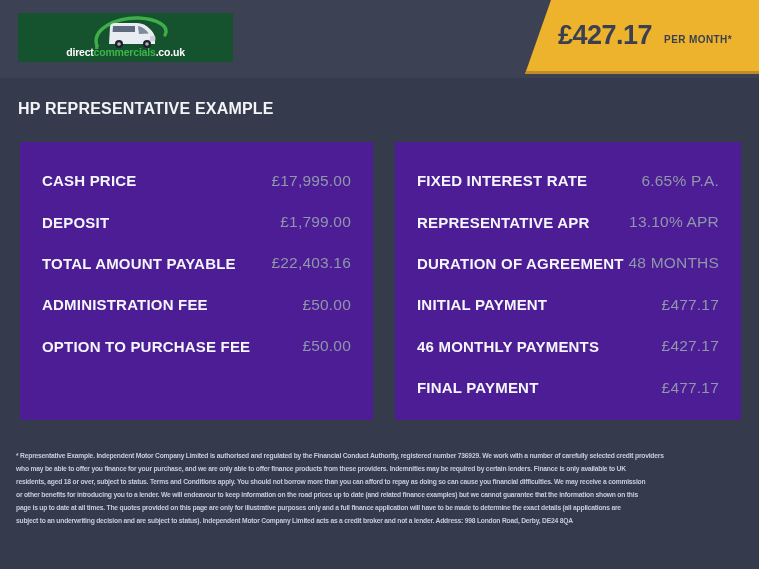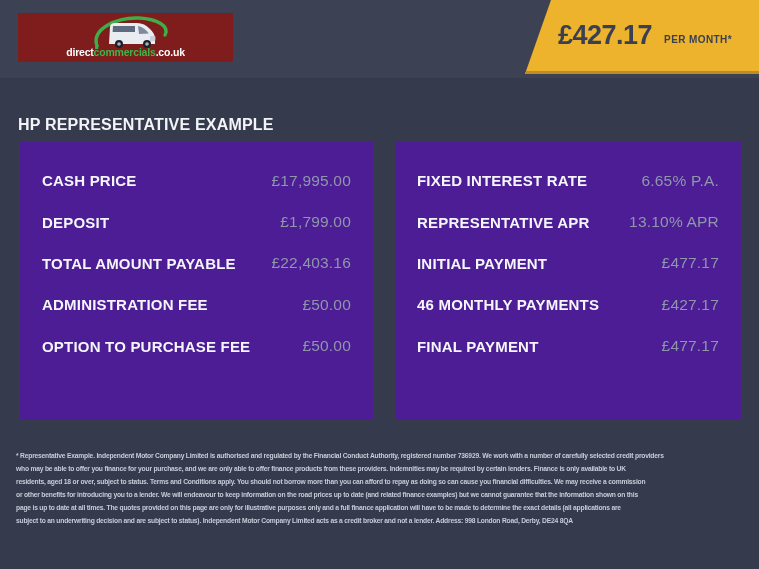--- a/index.html
+++ b/index.html
@@ -4,21 +4,21 @@
 <style>
   html,body{margin:0;padding:0;background:#2b3040;}
   .page{
     position:relative;width:759px;height:569px;overflow:hidden;
     background:#353b4c;font-family:"Liberation Sans",sans-serif;
   }
   
   .header{position:absolute;top:0;left:0;width:759px;height:78px;background:#3c4254;}
   .logo-box{
     position:absolute;top:13px;left:18px;width:215px;height:49px;
-    background:#7f1d1d;cursor:pointer;
+    background:#14532d;cursor:pointer;
   }
   .logo-art{position:absolute;top:0;left:50%;transform:translateX(-50%);}
   .logo-text{
     position:absolute;bottom:4px;left:0;width:100%;text-align:center;
     font-size:10.5px;font-weight:bold;color:#ffffff;letter-spacing:-0.2px;white-space:nowrap;
   }
   .lg-green{color:#3fb549;}
   .banner{
     position:absolute;top:0;left:525px;width:234px;height:74px;
     background:#eeb32c;border-bottom:3px solid #c08c25;box-sizing:border-box;
@@ -27,21 +27,21 @@
   }
   .banner .amount{
     font-size:27px;font-weight:bold;color:#3a4052;letter-spacing:-0.5px;
   }
   .banner .per{
     font-size:10px;font-weight:bold;color:#3a4052;letter-spacing:0.4px;
     margin-left:12px;transform:translateY(4px);
   }
   
   .title{
-    position:absolute;top:116px;left:18px;
+    position:absolute;top:100px;left:18px;
     font-size:16px;font-weight:bold;color:#f2f4f8;letter-spacing:0.2px;
   }
   
   .panel{
     position:absolute;top:142px;height:278px;background:#4c1d95;
     box-sizing:border-box;padding:18px 22px 0;
   }
   .panel-left{left:20px;width:353px;}
   .panel-right{left:395px;width:346px;}
   .row{height:41.4px;display:flex;justify-content:space-between;align-items:center;}
@@ -112,20 +112,24 @@
   <div class="panel panel-right">
     <div class="row">
       <span class="label">FIXED INTEREST RATE</span>
       <span class="value">6.65% P.A.</span>
     </div>
     <div class="row">
       <span class="label">REPRESENTATIVE APR</span>
       <span class="value">13.10% APR</span>
     </div>
     <div class="row">
+      <span class="label">DURATION OF AGREEMENT</span>
+      <span class="value">48 MONTHS</span>
+    </div>
+    <div class="row">
       <span class="label">INITIAL PAYMENT</span>
       <span class="value">£477.17</span>
     </div>
     <div class="row">
       <span class="label">46 MONTHLY PAYMENTS</span>
       <span class="value">£427.17</span>
     </div>
     <div class="row">
       <span class="label">FINAL PAYMENT</span>
       <span class="value">£477.17</span>

